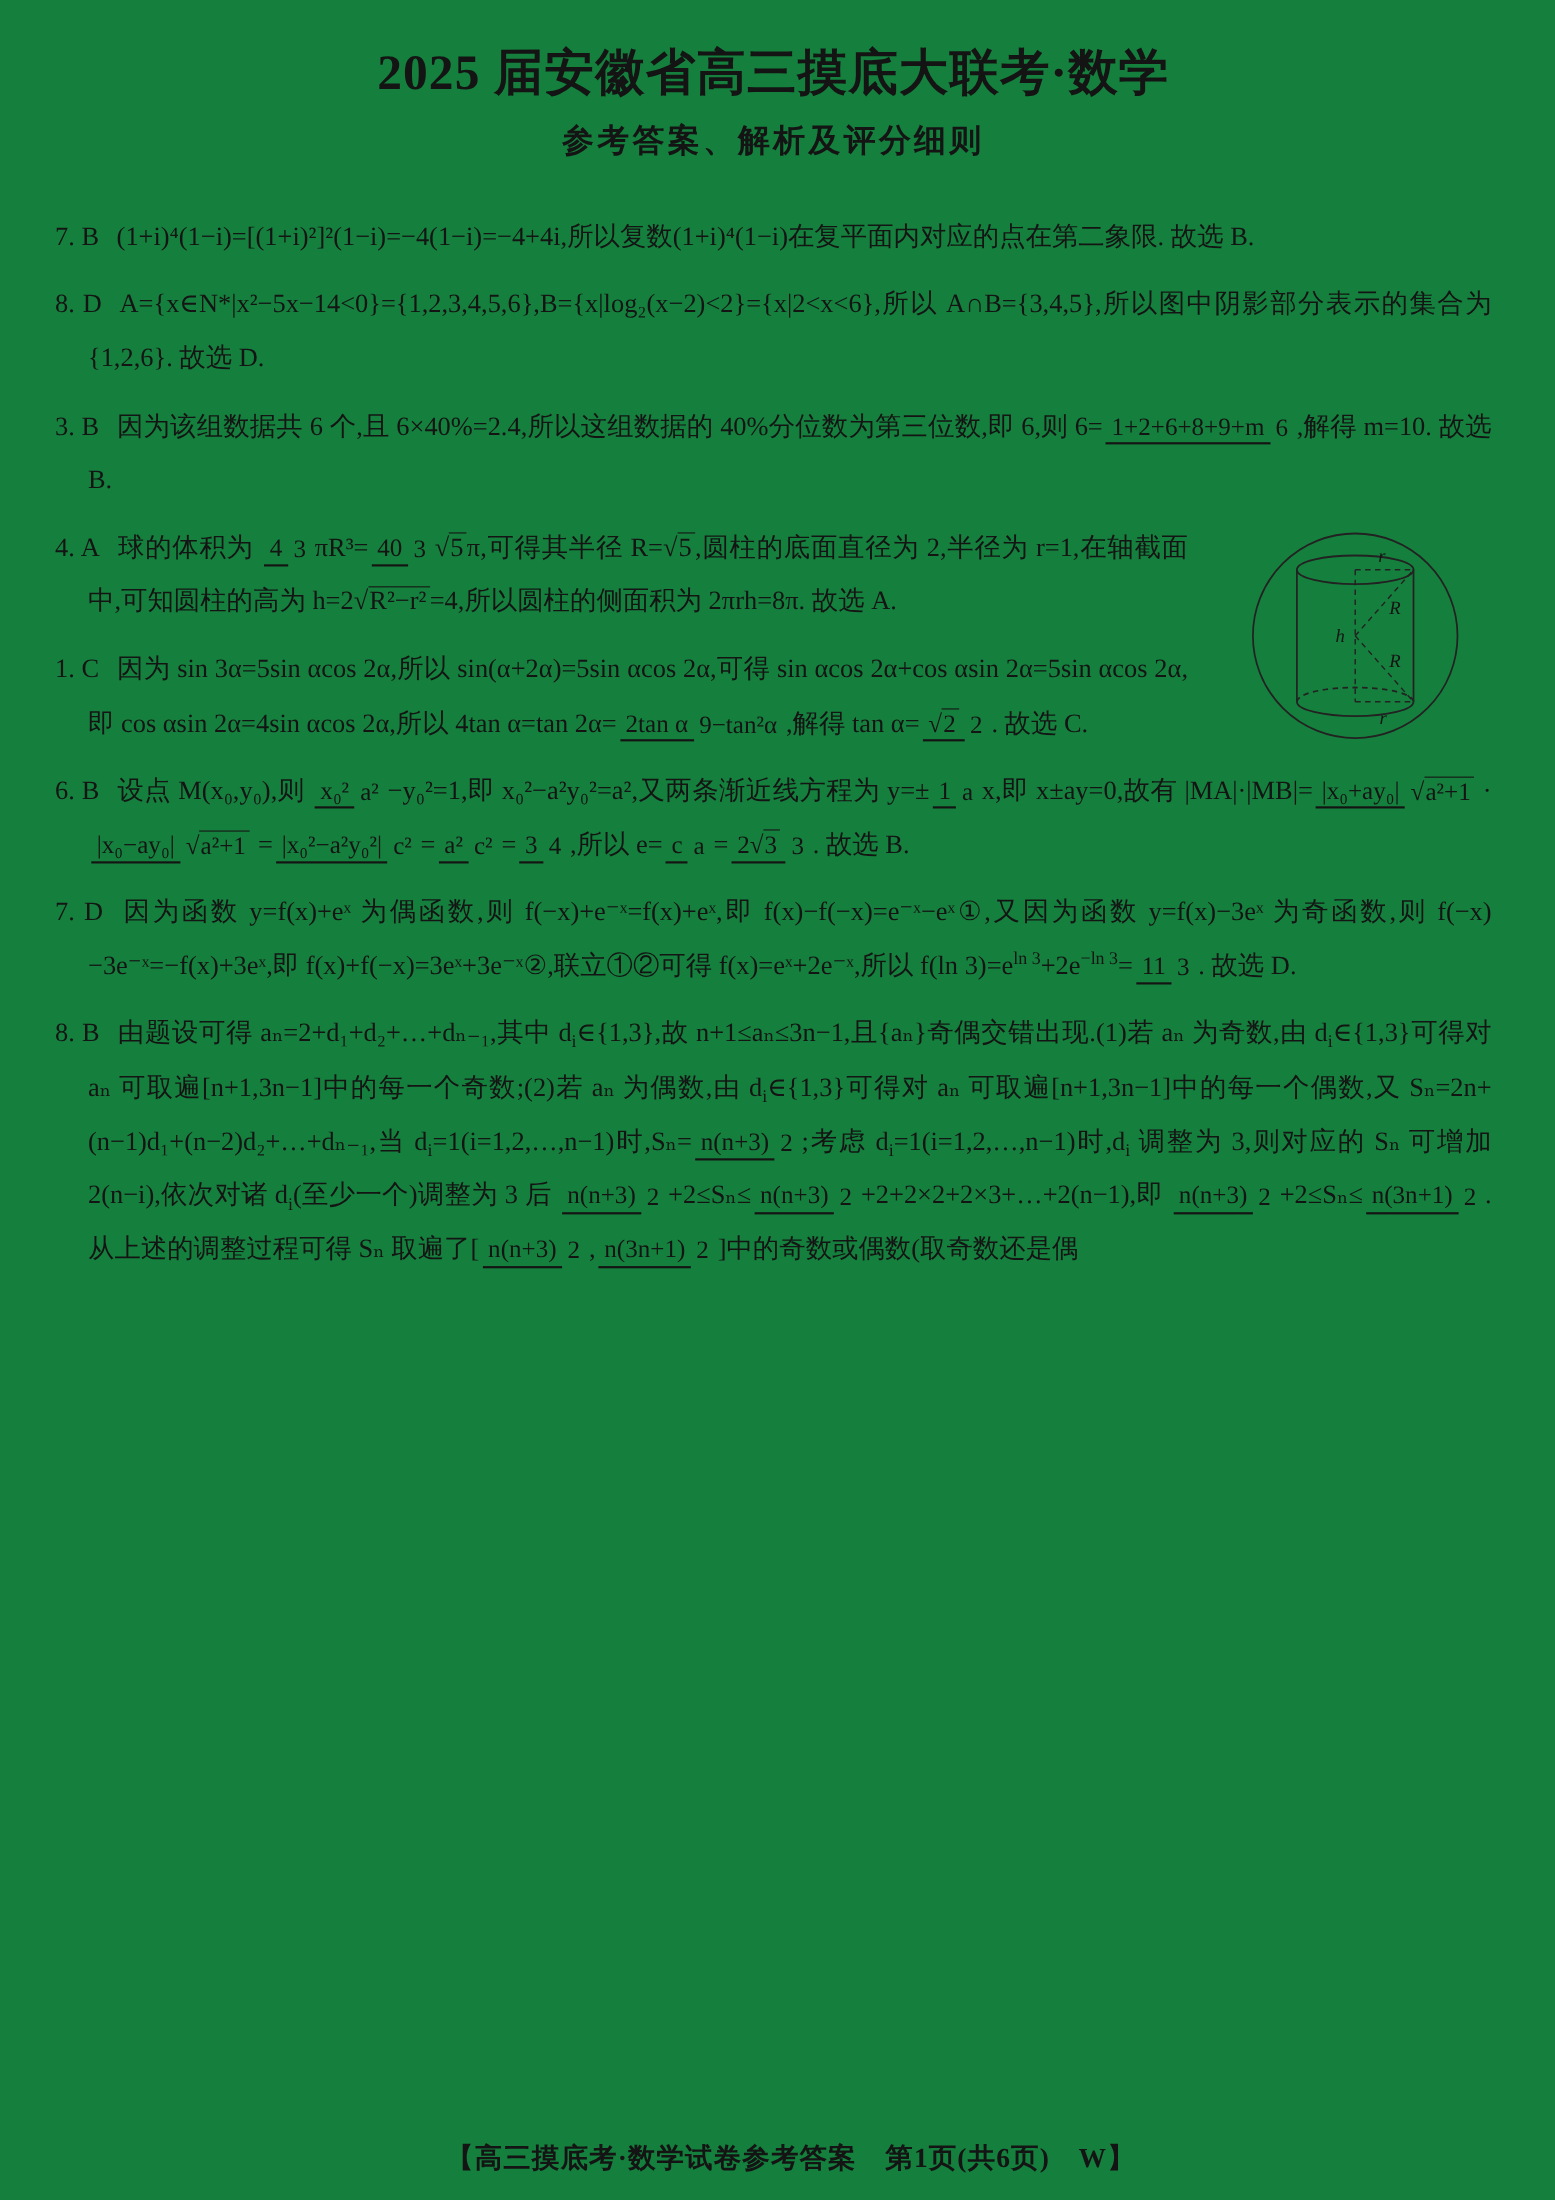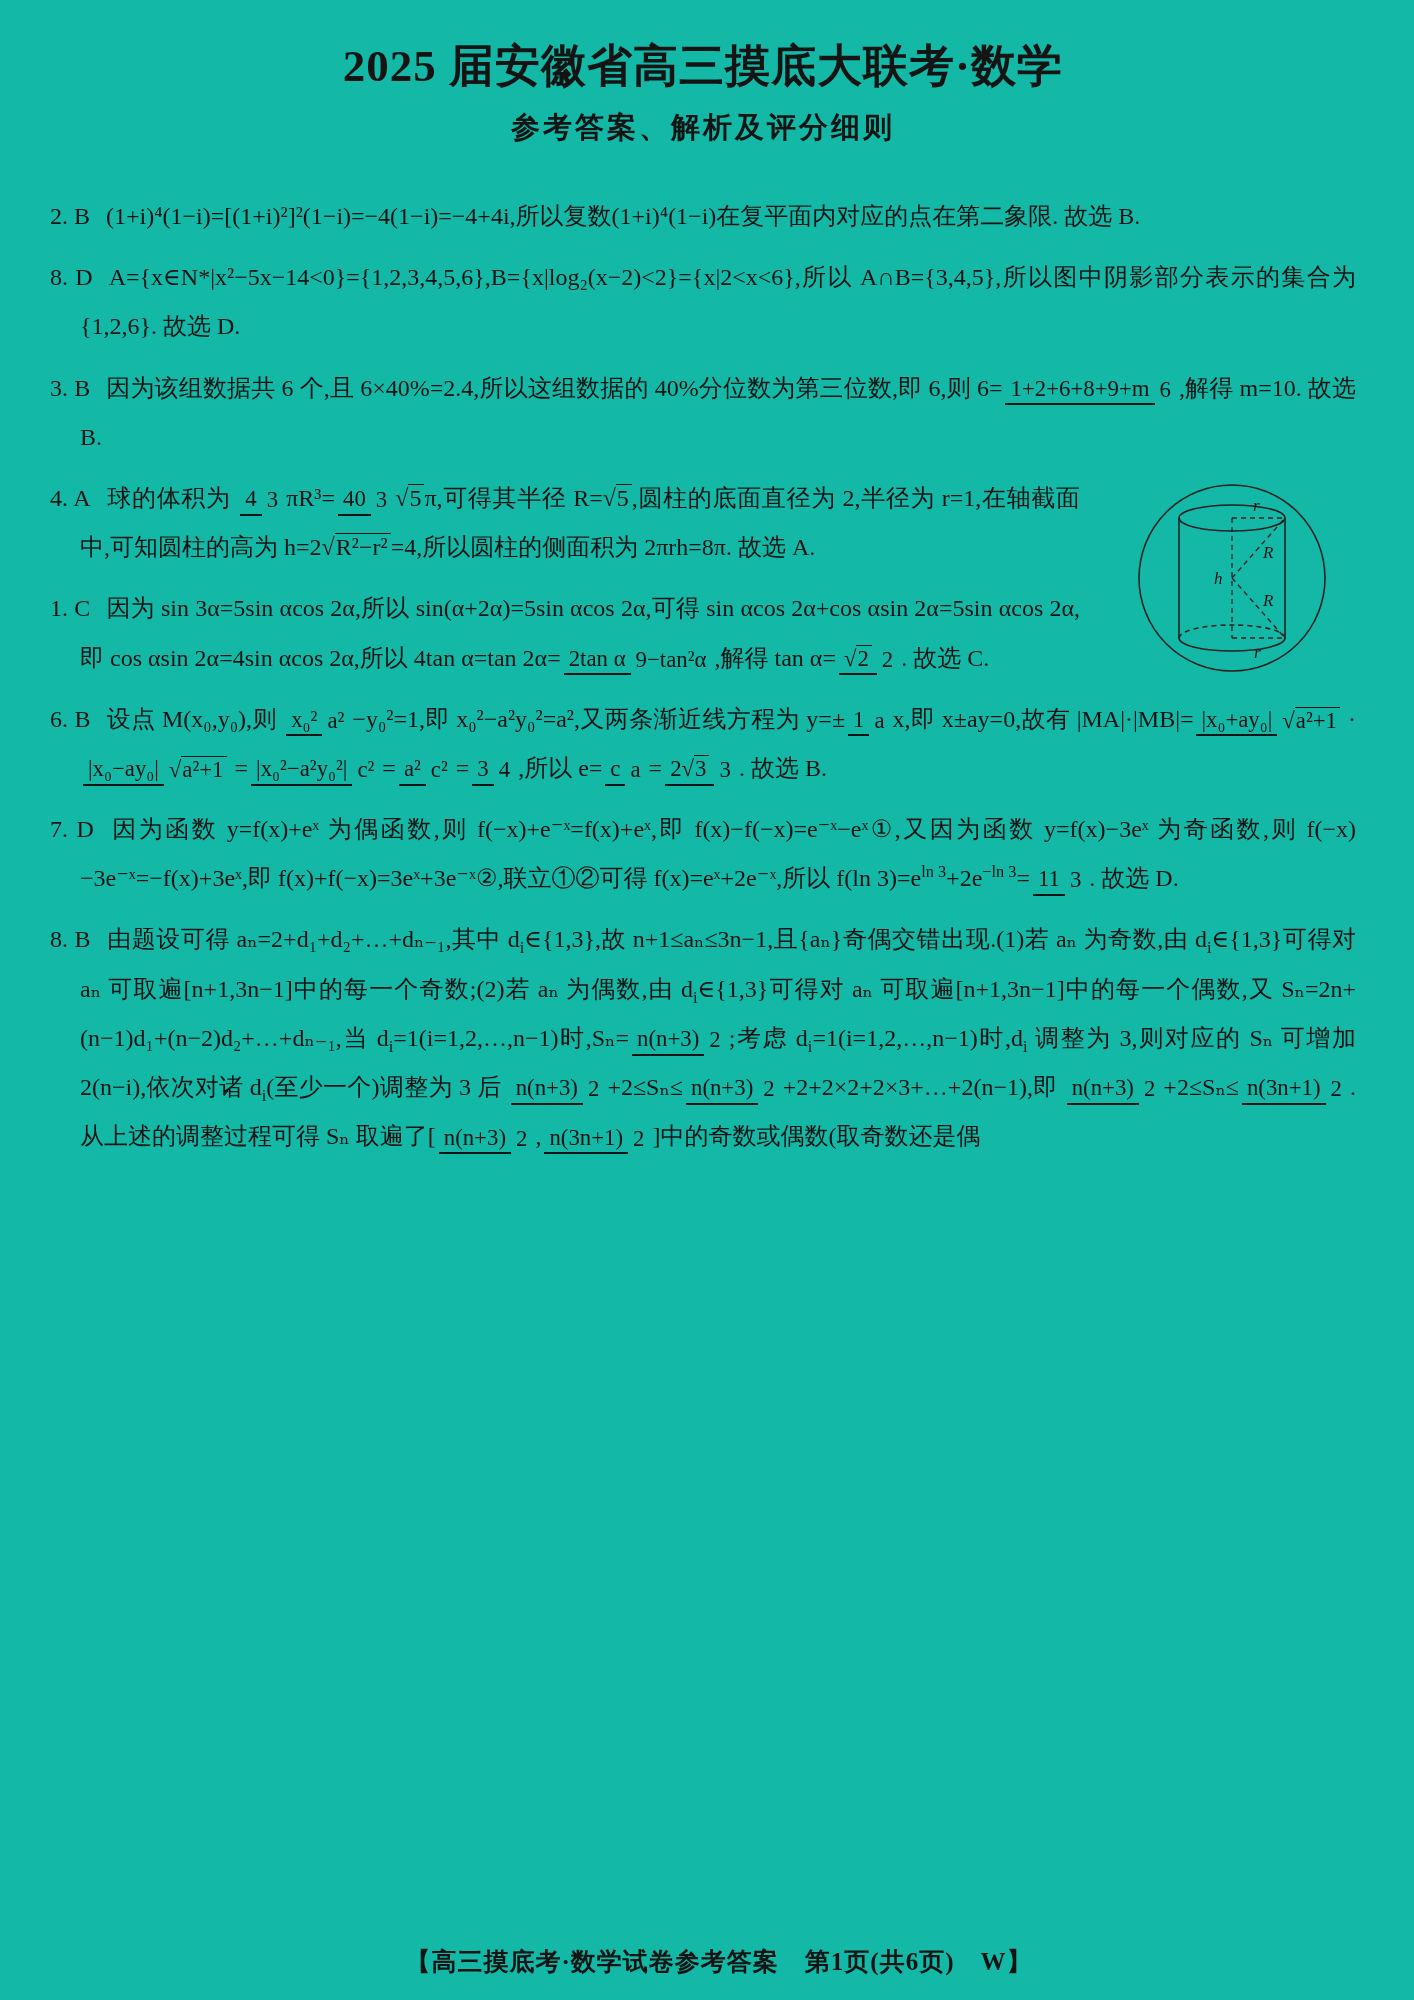--- a/index.html
+++ b/index.html
@@ -1,18 +1,18 @@
 <!DOCTYPE html>
 <html><head>
 <meta charset="utf-8">
 <style>
   html,body{margin:0;padding:0;background:#d9d9d9;}
   .page{
     width:1414px;height:2000px;margin:0 auto;position:relative;overflow:hidden;
-    background:#14b8a6;color:#141414;box-sizing:border-box;
+    background:#15803d;color:#141414;box-sizing:border-box;
     padding:28px 58px 0 50px;
     font-family:"Liberation Serif","DejaVu Serif",serif;
   }
   .title-line{margin:0;text-align:center;font-weight:700;}
   .title-1{font-size:45px;margin-top:8px;letter-spacing:1px;}
   .title-2{font-size:29px;margin-top:12px;letter-spacing:3px;}
   main{margin-top:44px;font-size:24px;line-height:2.05;text-align:justify;}
   .item{padding-left:30px;text-indent:-30px;margin:0 0 12px 0;}
   .item-label{margin-right:16px;white-space:nowrap;}
   .frac{
@@ -34,21 +34,21 @@
 <body>
 
 <div class="page">
 
   <h1 class="title-line title-1">2025 届安徽省高三摸底大联考·数学</h1>
   <h1 class="title-line title-2">参考答案、解析及评分细则</h1>
 
   <main>
 
     <div id="items-top">
-        <div class="item"><span class="item-label">2. B</span><span class="item-body">(1+i)⁴(1−i)=[(1+i)²]²(1−i)=−4(1−i)=−4+4i,所以复数(1+i)⁴(1−i)在复平面内对应的点在第二象限. 故选 B.</span></div>
+        <div class="item"><span class="item-label">7. B</span><span class="item-body">(1+i)⁴(1−i)=[(1+i)²]²(1−i)=−4(1−i)=−4+4i,所以复数(1+i)⁴(1−i)在复平面内对应的点在第二象限. 故选 B.</span></div>
         <div class="item"><span class="item-label">8. D</span><span class="item-body">A={x∈N*|x²−5x−14&lt;0}={1,2,3,4,5,6},B={x|log₂(x−2)&lt;2}={x|2&lt;x&lt;6},所以 A∩B={3,4,5},所以图中阴影部分表示的集合为{1,2,6}. 故选 D.</span></div>
         <div class="item"><span class="item-label">3. B</span><span class="item-body">因为该组数据共 6 个,且 6×40%=2.4,所以这组数据的 40%分位数为第三位数,即 6,则 6=<span class="frac">
               <span class="fn">1+2+6+8+9+m</span>
               <span class="fd">6</span>
             </span>,解得 m=10. 故选 B.</span></div>
       </div>
 
     <figure class="fig">
       <svg viewBox="0 0 252 205" width="252" height="205">
         <g stroke="#222" fill="none" stroke-width="1.6">

